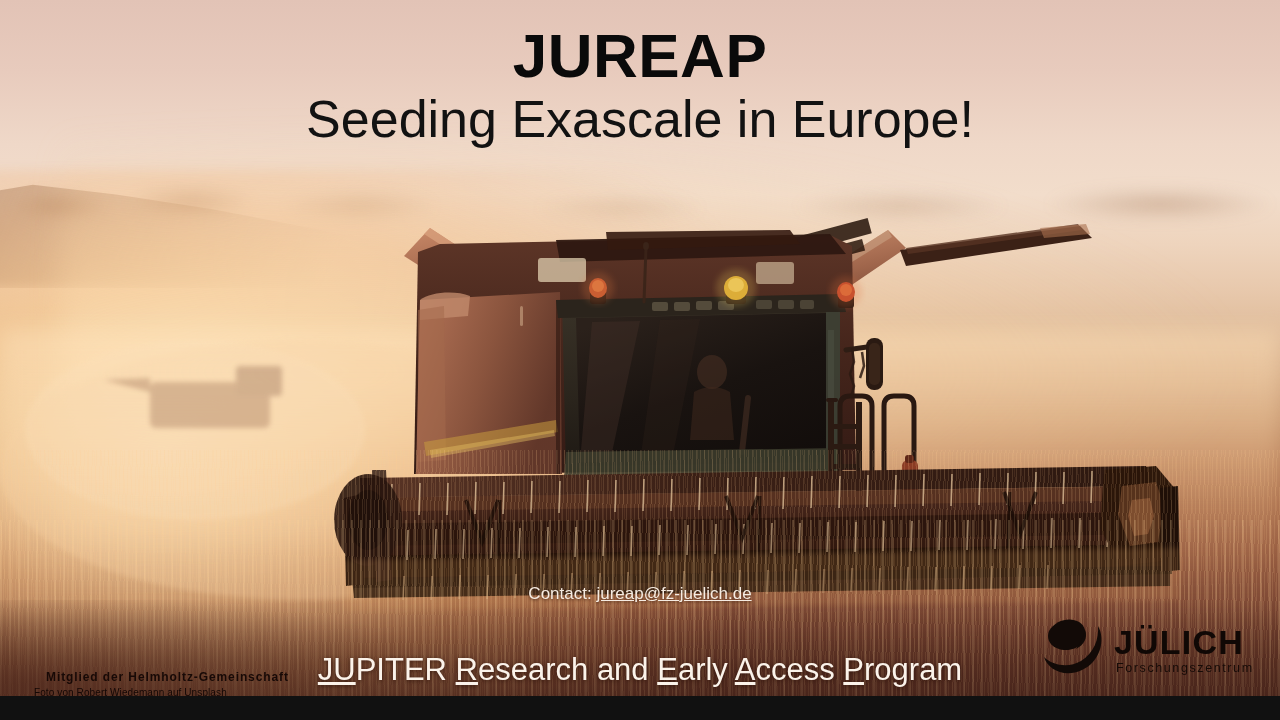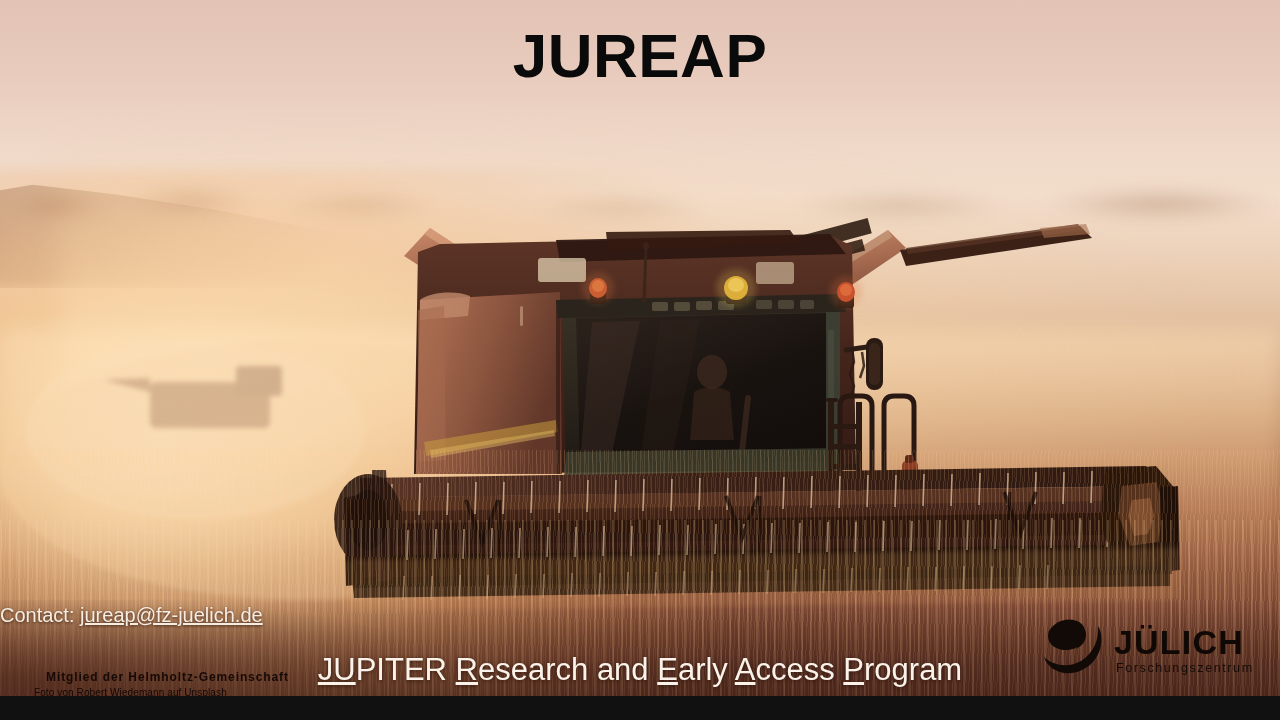--- a/index.html
+++ b/index.html
@@ -123,22 +123,22 @@
   .title{
     font-size:62px;font-weight:bold;color:#0a0a0a;line-height:1.04;
     letter-spacing:.5px;
   }
   .subtitle{
     font-size:52px;font-weight:normal;color:#121212;line-height:1.12;
     margin-top:2px;
   }
 
   .contact{
-    position:absolute;left:0;top:604px;width:1280px;
-    font-size:20px;color:#f6ece2;
+    position:absolute;left:0;top:584px;width:1280px;text-align:center;
+    font-size:17px;color:#f6ece2;
     text-shadow:0 1px 3px rgba(40,16,8,.75);
   }
   .contact .mail{ text-decoration:underline; }
 
   .tagline{
     position:absolute;left:0;top:652px;width:1280px;text-align:center;
     font-size:31px;color:#fbf3ea;
     text-shadow:0 1px 4px rgba(40,16,8,.78);
     white-space:nowrap;
   }
@@ -472,20 +472,21 @@
     <path d="M344 560 L1180 548 L1180 600 L344 612 Z" fill="#d99a5c" opacity="0.16" filter="url(#soft2)"></path>
   </svg>
 
   <div class="field-tex"></div>
   <div class="field-tex2"></div>
   <div class="field-shadow"></div>
   <div class="field-left-dark"></div>
 
   <div class="title-block">
     <div class="title">JUREAP</div>
+    <div class="subtitle">Seeding Exascale in Europe!</div>
   </div>
 
   <div class="contact">
     <span>Contact:</span>
     <span class="mail">
       <a style="color:inherit;text-decoration:none;">jureap@fz-juelich.de</a>
     </span>
   </div>
 
   <div class="tagline" id="tagline"><u>JU</u><span>PITER </span><u>R</u><span>esearch and </span><u>E</u><span>arly </span><u>A</u><span>ccess </span><u>P</u><span>rogram</span></div>

